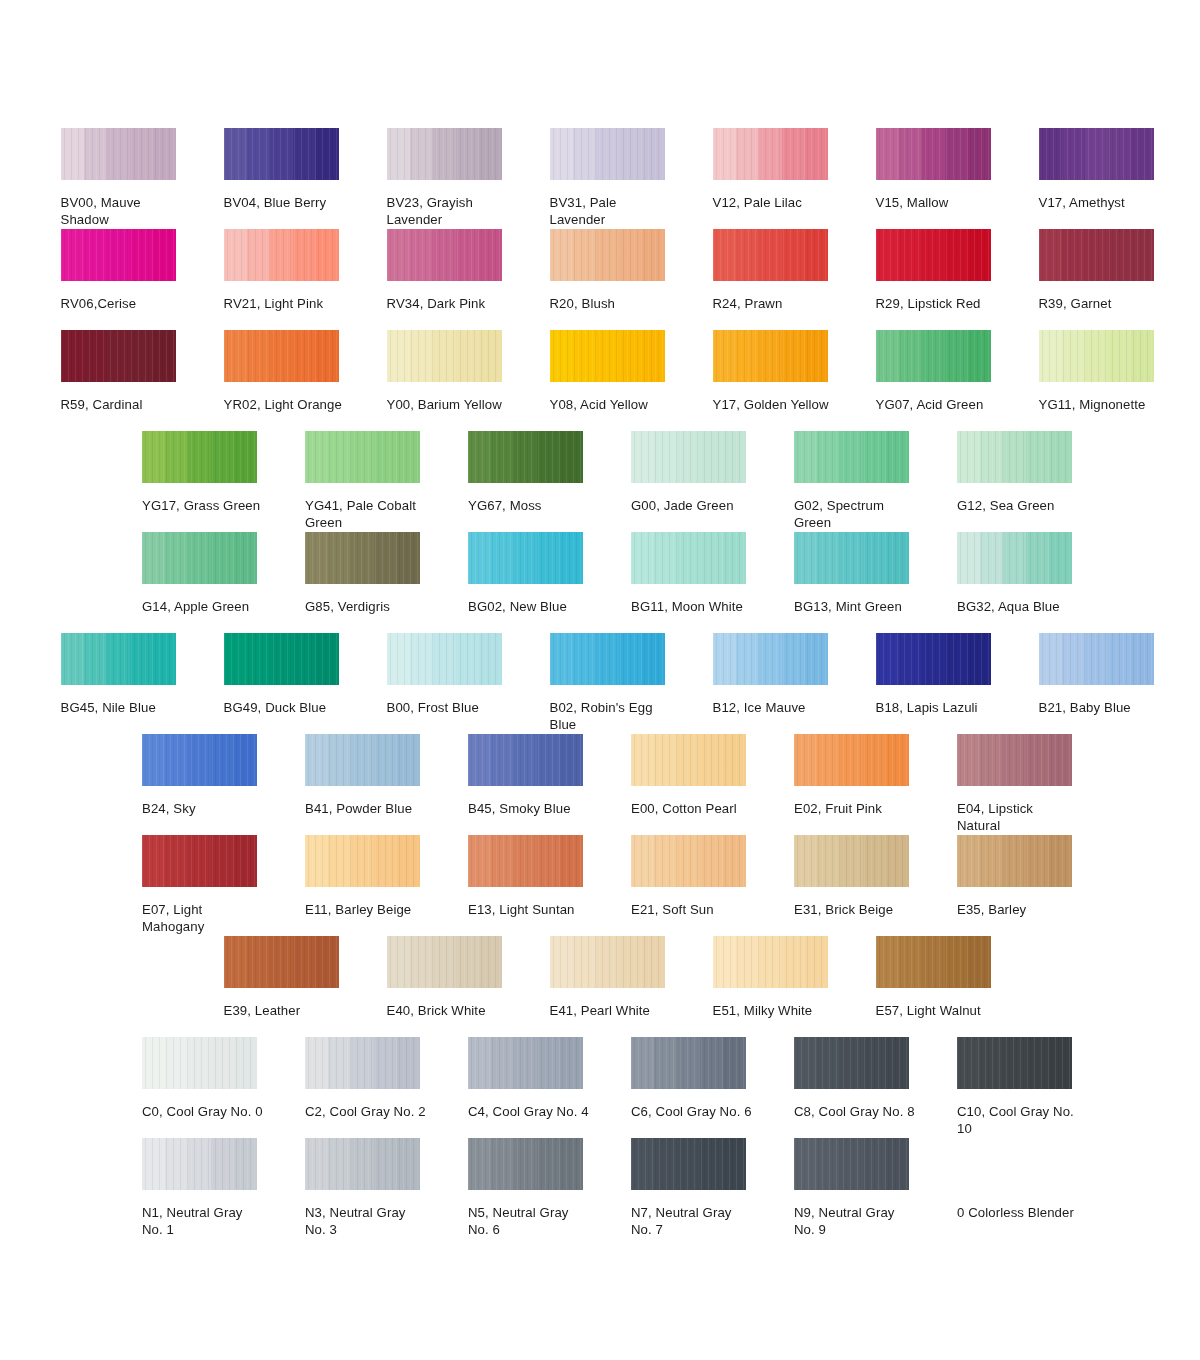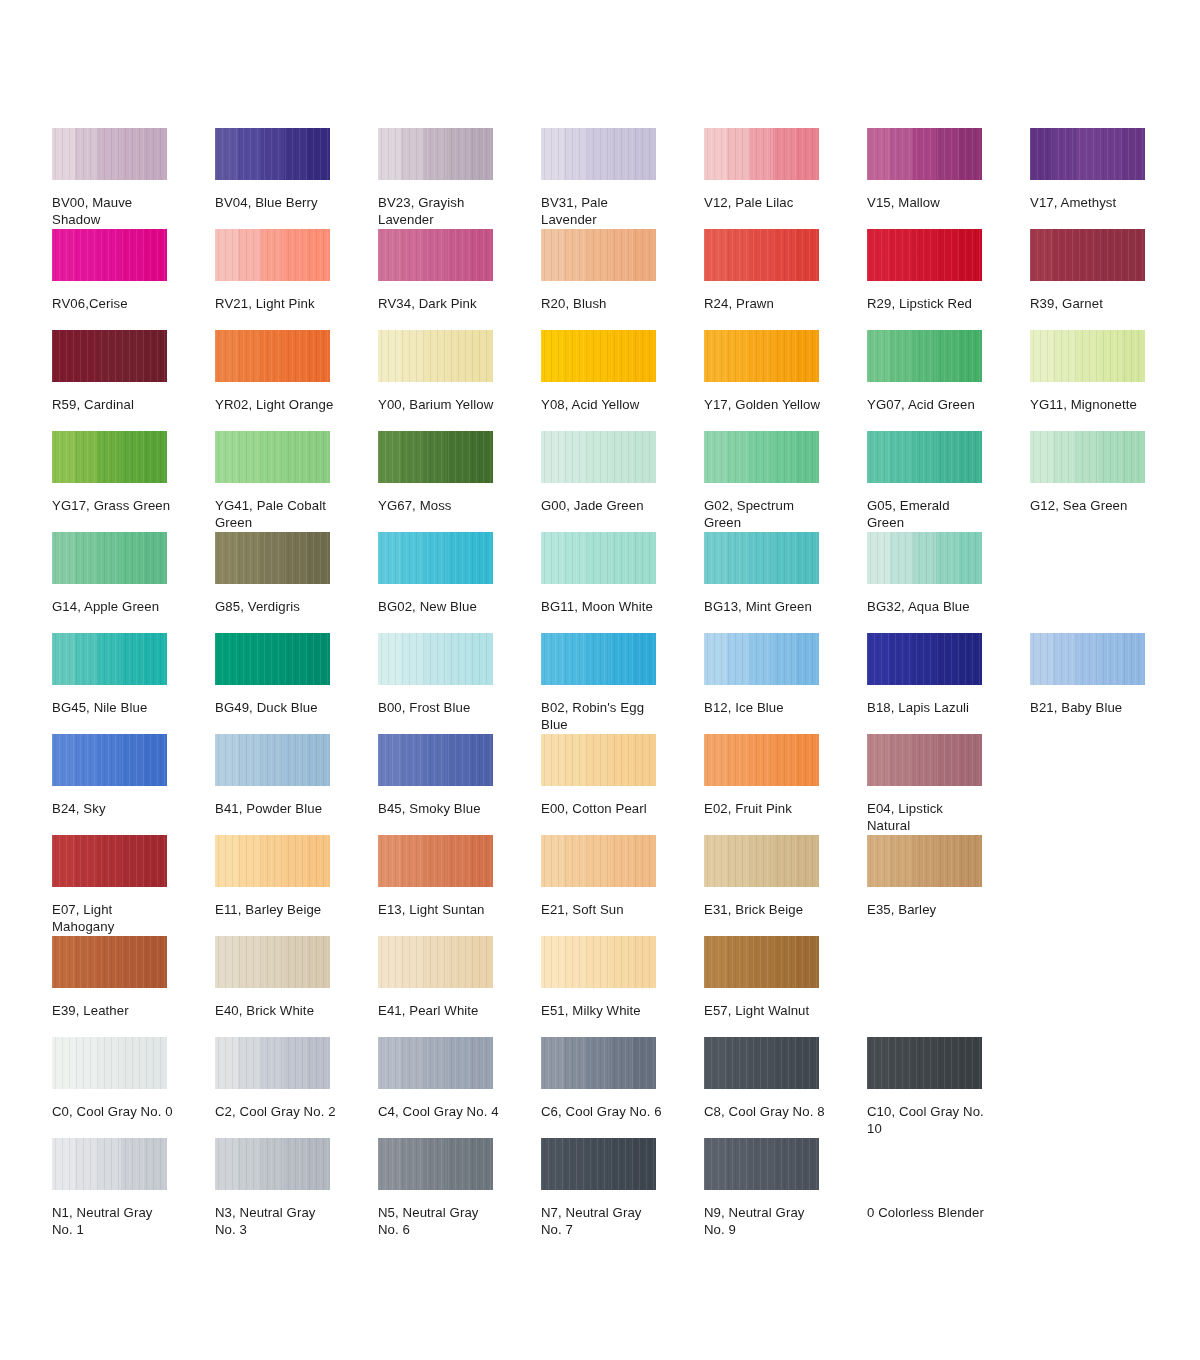--- a/index.html
+++ b/index.html
@@ -17,20 +17,21 @@
   }
   #chart-root {
     position: absolute;
     left: 52px;
     top: 128px;
     width: 1110px;
   }
   .swatch-row {
     display: flex;
     height: 101px;
+    justify-content: center;
   }
   .swatch-cell {
     width: 115px;
     margin-right: 48px;
     position: relative;
   }
   .swatch-cell:last-child { margin-right: 0; }
   .swatch-chip {
     width: 115px;
     height: 52px;
@@ -179,24 +180,20 @@
       </div>
       <div class="swatch-cell">
         <div class="swatch-chip" style="background: linear-gradient(90deg, rgb(212, 236, 225) 0%, rgb(212, 236, 225) 20%, rgb(207, 234, 222) 20%, rgb(207, 234, 222) 40%, rgb(201, 232, 218) 40%, rgb(201, 232, 218) 60%, rgb(197, 230, 215) 60%, rgb(197, 230, 215) 80%, rgb(194, 228, 213) 80%, rgb(194, 228, 213) 100%);"></div>
         <div class="swatch-label">G00, Jade Green</div>
       </div>
       <div class="swatch-cell">
         <div class="swatch-chip" style="background: linear-gradient(90deg, rgb(142, 213, 173) 0%, rgb(142, 213, 173) 20%, rgb(131, 209, 165) 20%, rgb(131, 209, 165) 40%, rgb(118, 204, 156) 40%, rgb(118, 204, 156) 60%, rgb(108, 200, 148) 60%, rgb(108, 200, 148) 80%, rgb(101, 196, 142) 80%, rgb(101, 196, 142) 100%);"></div>
         <div class="swatch-label">G02, Spectrum Green</div>
       </div>
       <div class="swatch-cell">
-        <div class="swatch-chip" style="background: linear-gradient(90deg, rgb(94, 196, 168) 0%, rgb(94, 196, 168) 20%, rgb(85, 192, 163) 20%, rgb(85, 192, 163) 40%, rgb(76, 187, 157) 40%, rgb(76, 187, 157) 60%, rgb(68, 182, 151) 60%, rgb(68, 182, 151) 80%, rgb(62, 178, 146) 80%, rgb(62, 178, 146) 100%);"></div>
-        <div class="swatch-label">G05, Emerald Green</div>
-      </div>
-      <div class="swatch-cell">
         <div class="swatch-chip" style="background: linear-gradient(90deg, rgb(204, 234, 212) 0%, rgb(204, 234, 212) 20%, rgb(194, 230, 205) 20%, rgb(194, 230, 205) 40%, rgb(180, 224, 196) 40%, rgb(180, 224, 196) 60%, rgb(169, 220, 188) 60%, rgb(169, 220, 188) 80%, rgb(162, 217, 183) 80%, rgb(162, 217, 183) 100%);"></div>
         <div class="swatch-label">G12, Sea Green</div>
       </div>
     </div>
     <div class="swatch-row">
       <div class="swatch-cell">
         <div class="swatch-chip" style="background: linear-gradient(90deg, rgb(132, 203, 163) 0%, rgb(132, 203, 163) 20%, rgb(120, 199, 155) 20%, rgb(120, 199, 155) 40%, rgb(108, 194, 147) 40%, rgb(108, 194, 147) 60%, rgb(99, 190, 140) 60%, rgb(99, 190, 140) 80%, rgb(94, 186, 136) 80%, rgb(94, 186, 136) 100%);"></div>
         <div class="swatch-label">G14, Apple Green</div>
       </div>
       <div class="swatch-cell">
@@ -232,21 +229,21 @@
       <div class="swatch-cell">
         <div class="swatch-chip" style="background: linear-gradient(90deg, rgb(212, 238, 238) 0%, rgb(212, 238, 238) 20%, rgb(203, 234, 236) 20%, rgb(203, 234, 236) 40%, rgb(192, 230, 233) 40%, rgb(192, 230, 233) 60%, rgb(184, 227, 231) 60%, rgb(184, 227, 231) 80%, rgb(178, 225, 229) 80%, rgb(178, 225, 229) 100%);"></div>
         <div class="swatch-label">B00, Frost Blue</div>
       </div>
       <div class="swatch-cell">
         <div class="swatch-chip" style="background: linear-gradient(90deg, rgb(85, 189, 226) 0%, rgb(85, 189, 226) 20%, rgb(75, 185, 224) 20%, rgb(75, 185, 224) 40%, rgb(65, 180, 222) 40%, rgb(65, 180, 222) 60%, rgb(55, 175, 220) 60%, rgb(55, 175, 220) 80%, rgb(48, 171, 217) 80%, rgb(48, 171, 217) 100%);"></div>
         <div class="swatch-label">B02, Robin's Egg Blue</div>
       </div>
       <div class="swatch-cell">
         <div class="swatch-chip" style="background: linear-gradient(90deg, rgb(174, 212, 238) 0%, rgb(174, 212, 238) 20%, rgb(160, 205, 236) 20%, rgb(160, 205, 236) 40%, rgb(143, 197, 233) 40%, rgb(143, 197, 233) 60%, rgb(130, 190, 230) 60%, rgb(130, 190, 230) 80%, rgb(121, 185, 228) 80%, rgb(121, 185, 228) 100%);"></div>
-        <div class="swatch-label">B12, Ice Blue</div>
+        <div class="swatch-label">B12, Ice Mauve</div>
       </div>
       <div class="swatch-cell">
         <div class="swatch-chip" style="background: linear-gradient(90deg, rgb(47, 52, 160) 0%, rgb(47, 52, 160) 20%, rgb(44, 48, 152) 20%, rgb(44, 48, 152) 40%, rgb(40, 43, 144) 40%, rgb(40, 43, 144) 60%, rgb(37, 40, 136) 60%, rgb(37, 40, 136) 80%, rgb(34, 37, 129) 80%, rgb(34, 37, 129) 100%);"></div>
         <div class="swatch-label">B18, Lapis Lazuli</div>
       </div>
       <div class="swatch-cell">
         <div class="swatch-chip" style="background: linear-gradient(90deg, rgb(180, 205, 235) 0%, rgb(180, 205, 235) 20%, rgb(170, 199, 233) 20%, rgb(170, 199, 233) 40%, rgb(159, 193, 231) 40%, rgb(159, 193, 231) 60%, rgb(151, 188, 229) 60%, rgb(151, 188, 229) 80%, rgb(145, 184, 227) 80%, rgb(145, 184, 227) 100%);"></div>
         <div class="swatch-label">B21, Baby Blue</div>
       </div>
     </div>

